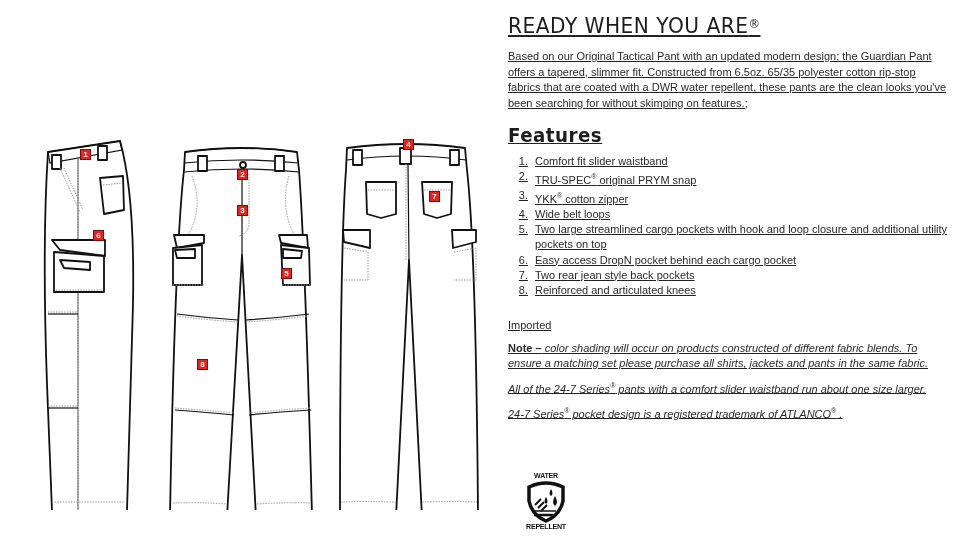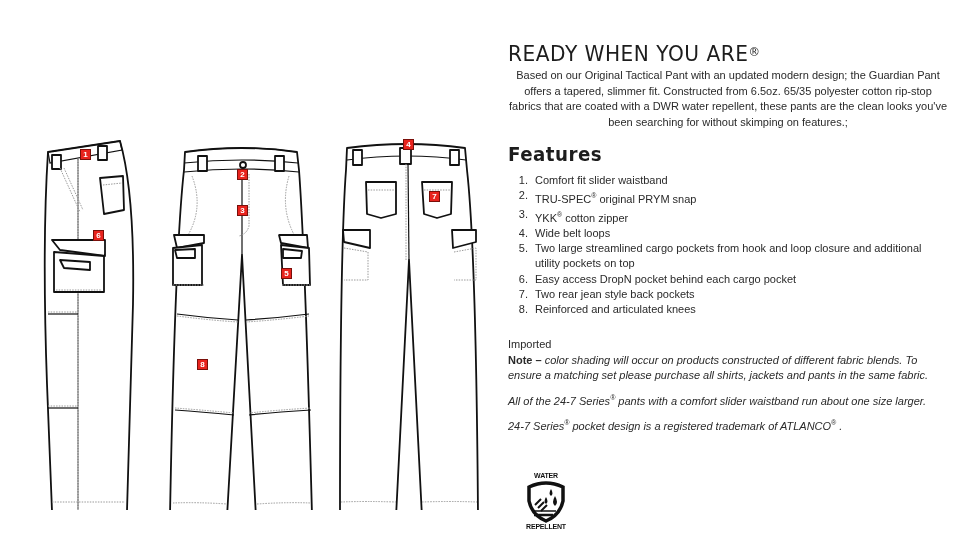--- a/index.html
+++ b/index.html
@@ -8,40 +8,40 @@
 
     .illustration { position: absolute; left: 30px; top: 130px; width: 460px; height: 380px; }
     .illustration svg { position: absolute; left: 0; top: 0; }
 
     .badge {
       position: absolute; width: 11px; height: 11px; background: #e8231d;
       border: 1px solid #7a0f0a; color: #fff; font-size: 8px; font-weight: bold;
       line-height: 9px; text-align: center; font-family: "Liberation Sans", sans-serif;
     }
 
-    .content { position: absolute; left: 508px; top: 40px; width: 440px; }
+    .content { position: absolute; left: 508px; top: 12px; width: 440px; text-decoration: underline; }
     .title {
       font-family: "DejaVu Sans", sans-serif; font-size: 21px; font-weight: normal;
       letter-spacing: 0.5px; color: #1d1d1d; line-height: 28px; transform: scaleX(0.96); transform-origin: left;
     }
     .title sup { font-size: 12px; vertical-align: top; position: relative; top: -2px; }
-    .desc { font-size: 11px; line-height: 15.5px; color: #2a2a2a; text-align: center; }
+    .desc { margin-top: 9px; font-size: 11px; line-height: 15.5px; color: #2a2a2a; }
     .features-title {
       margin-top: 12px; font-family: "DejaVu Sans", sans-serif; font-size: 19px;
       color: #1d1d1d; line-height: 24px; letter-spacing: 0.5px; transform: scaleX(0.96); transform-origin: left;
     }
     .feature-list { margin-top: 7px; list-style: none; font-size: 11px; line-height: 15.2px; color: #2a2a2a; }
     .feature-list li { display: flex; }
     .feature-list .num { width: 20px; text-align: right; padding-right: 7px; flex: 0 0 27px; }
     .feature-list .txt { flex: 1; }
     .feature-list sup { font-size: 7px; }
     .para { font-size: 11px; line-height: 15.5px; color: #2a2a2a; }
     .p-imported { margin-top: 20px; }
     .p-sizes { margin-top: 7px; }
-    .p-note { font-style: italic; }
+    .p-note { margin-top: 7px; font-style: italic; }
     .p-note b { font-style: normal; font-weight: bold; }
     .p-series { margin-top: 6px; font-style: italic; }
     .p-tm { margin-top: 6px; font-style: italic; }
     .para sup { font-size: 7px; }
 
     .water-logo { position: absolute; left: 518px; top: 472px; width: 56px; height: 60px; }
     .water-logo .lbl-top, .water-logo .lbl-bot {
       position: absolute; left: 0; width: 56px; text-align: center; font-size: 7px;
       font-weight: bold; color: #111; letter-spacing: -0.2px;
     }
@@ -164,21 +164,21 @@
     <li>
         <span class="num">3.</span>
         <span class="txt"><span>YKK</span><sup>®</sup><span> cotton zipper</span></span>
       </li>
     <li>
         <span class="num">4.</span>
         <span class="txt">Wide belt loops</span>
       </li>
     <li>
         <span class="num">5.</span>
-        <span class="txt">Two large streamlined cargo pockets from hook and loop closure and additional utility pockets on top</span>
+        <span class="txt">Two large streamlined cargo pockets with hook and loop closure and additional utility pockets on top</span>
       </li>
     <li>
         <span class="num">6.</span>
         <span class="txt">Easy access DropN pocket behind each cargo pocket</span>
       </li>
     <li>
         <span class="num">7.</span>
         <span class="txt">Two rear jean style back pockets</span>
       </li>
     <li>

